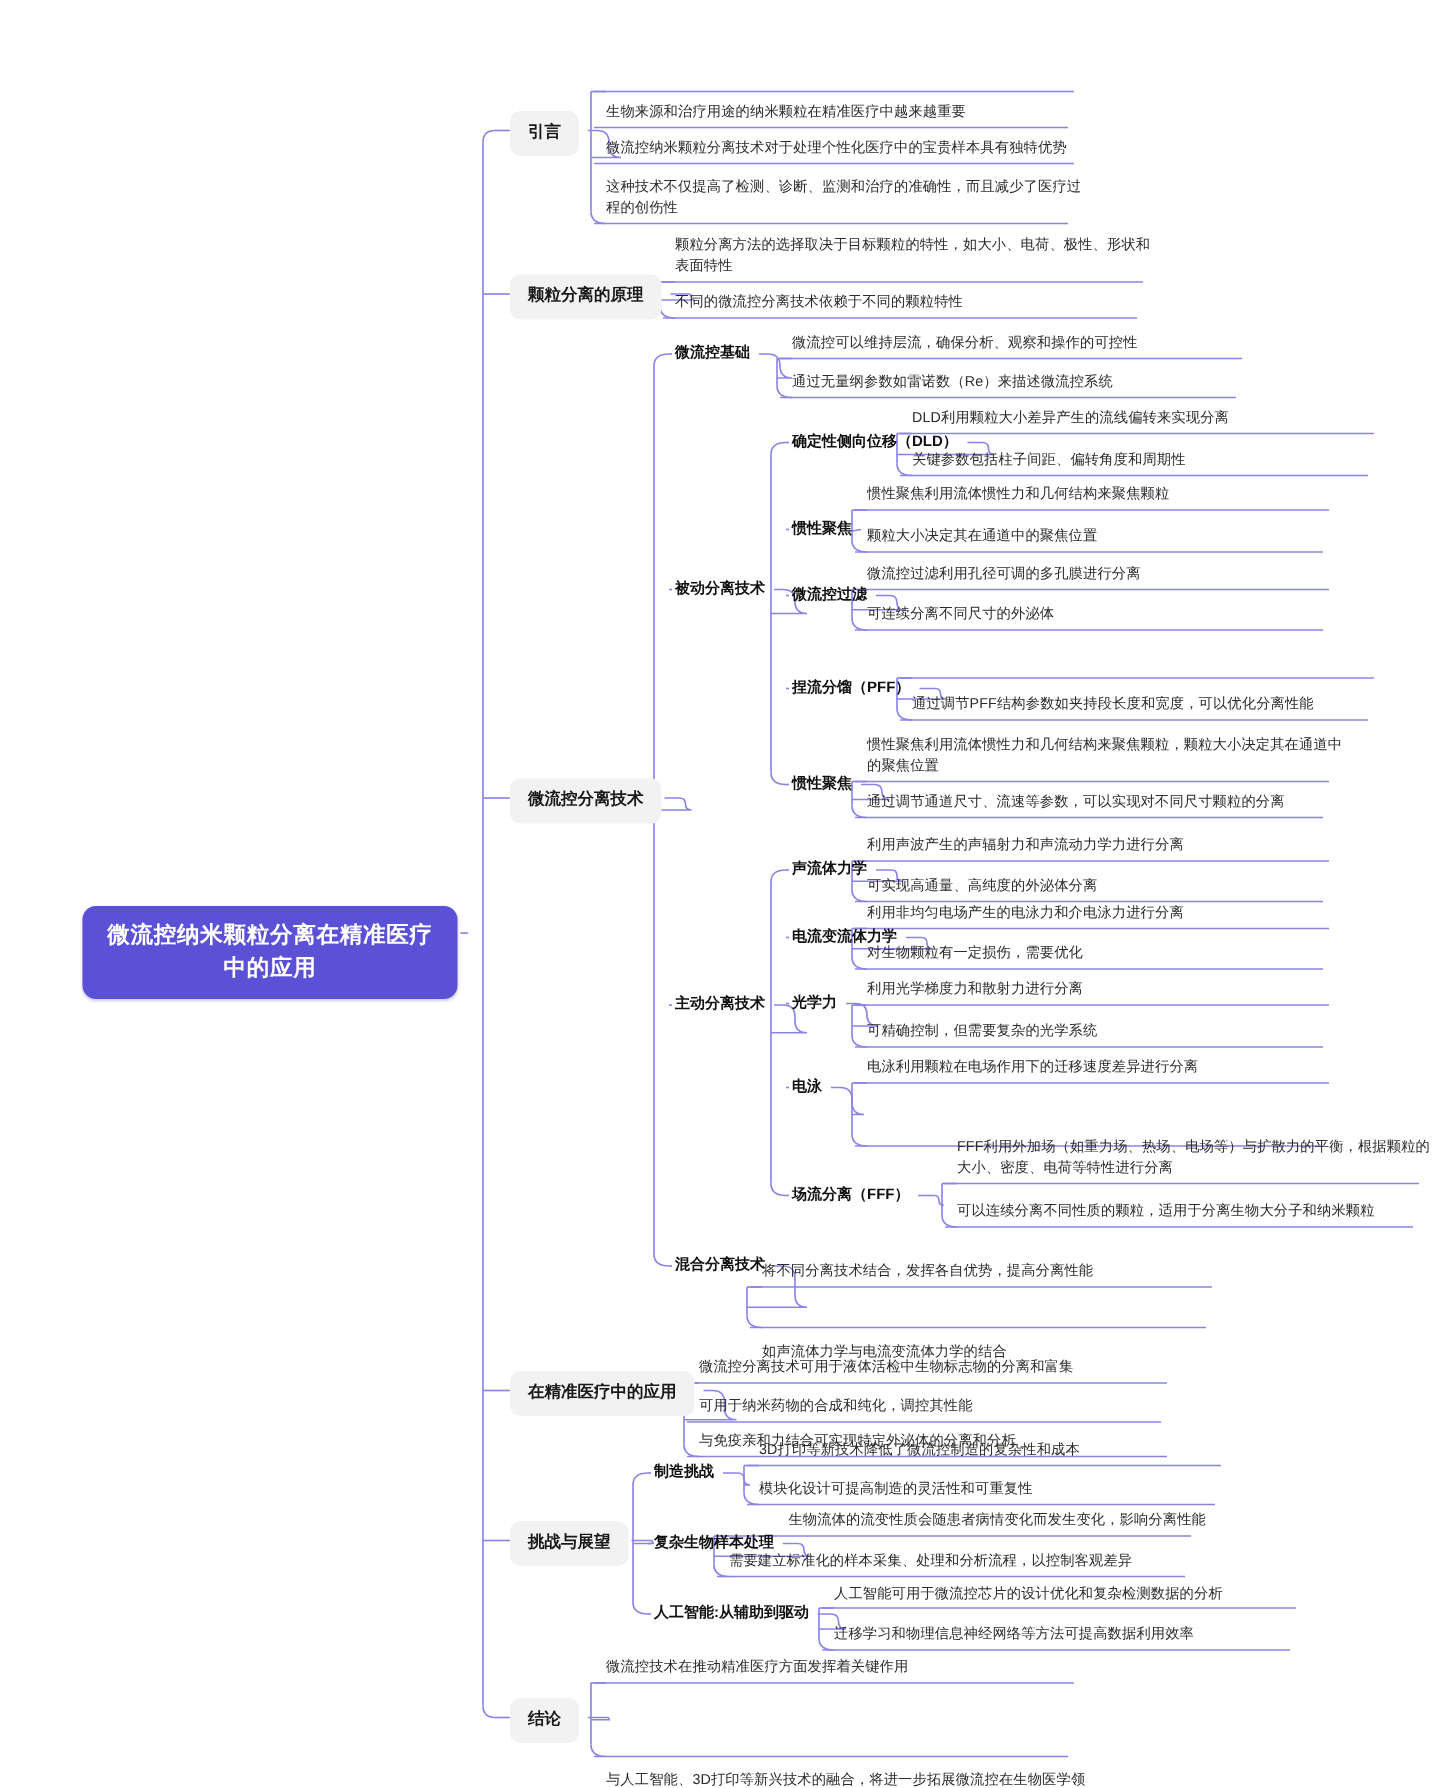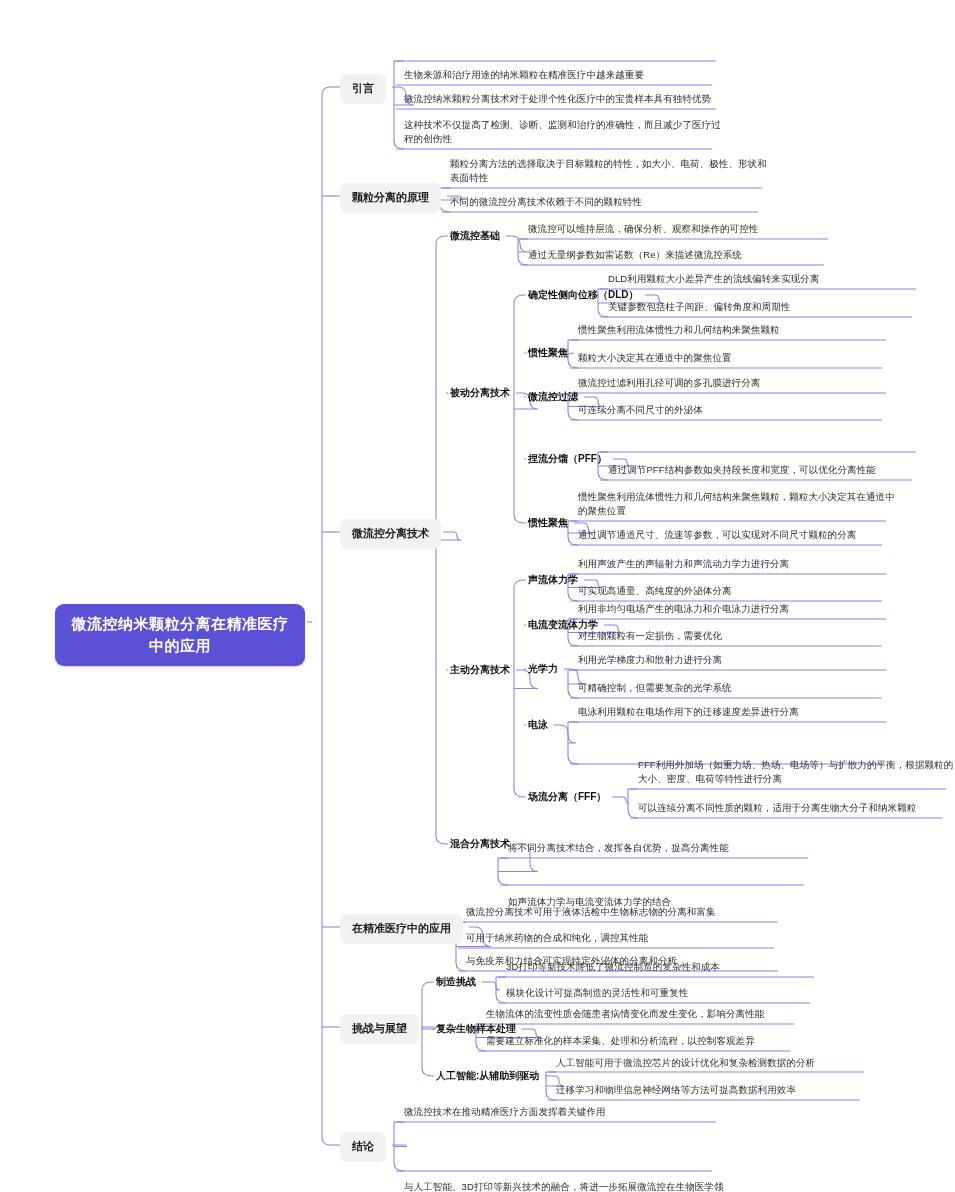--- a/index.html
+++ b/index.html
@@ -287,18 +287,18 @@
     <div class="node n-leaf" style="left: 578px; top: 681px; width: 318px;">可精确控制，但需要复杂的光学系统</div>
     <div class="node n-l3" style="left: 528px; top: 718px;">电泳</div>
     <div class="node n-leaf" style="left: 578px; top: 705px; width: 318px;">电泳利用颗粒在电场作用下的迁移速度差异进行分离</div>
     <div class="node n-l3" style="left: 528px; top: 790px;">场流分离（FFF）</div>
     <div class="node n-leaf" style="left: 638px; top: 758px; width: 318px;">FFF利用外加场（如重力场、热场、电场等）与扩散力的平衡，根据颗粒的大小、密度、电荷等特性进行分离</div>
     <div class="node n-leaf" style="left: 638px; top: 801px; width: 318px;">可以连续分离不同性质的颗粒，适用于分离生物大分子和纳米颗粒</div>
     <div class="node n-l3" style="left: 436px; top: 975px;">制造挑战</div>
     <div class="node n-leaf" style="left: 506px; top: 960px; width: 318px;">3D打印等新技术降低了微流控制造的复杂性和成本</div>
     <div class="node n-leaf" style="left: 506px; top: 986px; width: 318px;">模块化设计可提高制造的灵活性和可重复性</div>
     <div class="node n-l3" style="left: 436px; top: 1022px;">复杂生物样本处理</div>
-    <div class="node n-leaf" style="left: 486px; top: 1007px; width: 318px;">生物流体的流变性质会随患者病情变化而发生变化，影响分离性能</div>
+    <div class="node n-leaf" style="left: 486px; top: 1007px; width: 318px; text-align: right;">生物流体的流变性质会随患者病情变化而发生变化，影响分离性能</div>
     <div class="node n-leaf" style="left: 486px; top: 1034px; width: 318px;">需要建立标准化的样本采集、处理和分析流程，以控制客观差异</div>
     <div class="node n-l3" style="left: 436px; top: 1069px;">人工智能:从辅助到驱动</div>
     <div class="node n-leaf" style="left: 556px; top: 1056px; width: 318px;">人工智能可用于微流控芯片的设计优化和复杂检测数据的分析</div>
     <div class="node n-leaf" style="left: 556px; top: 1083px; width: 318px;">迁移学习和物理信息神经网络等方法可提高数据利用效率</div>
   </div>
 
 </body></html>

